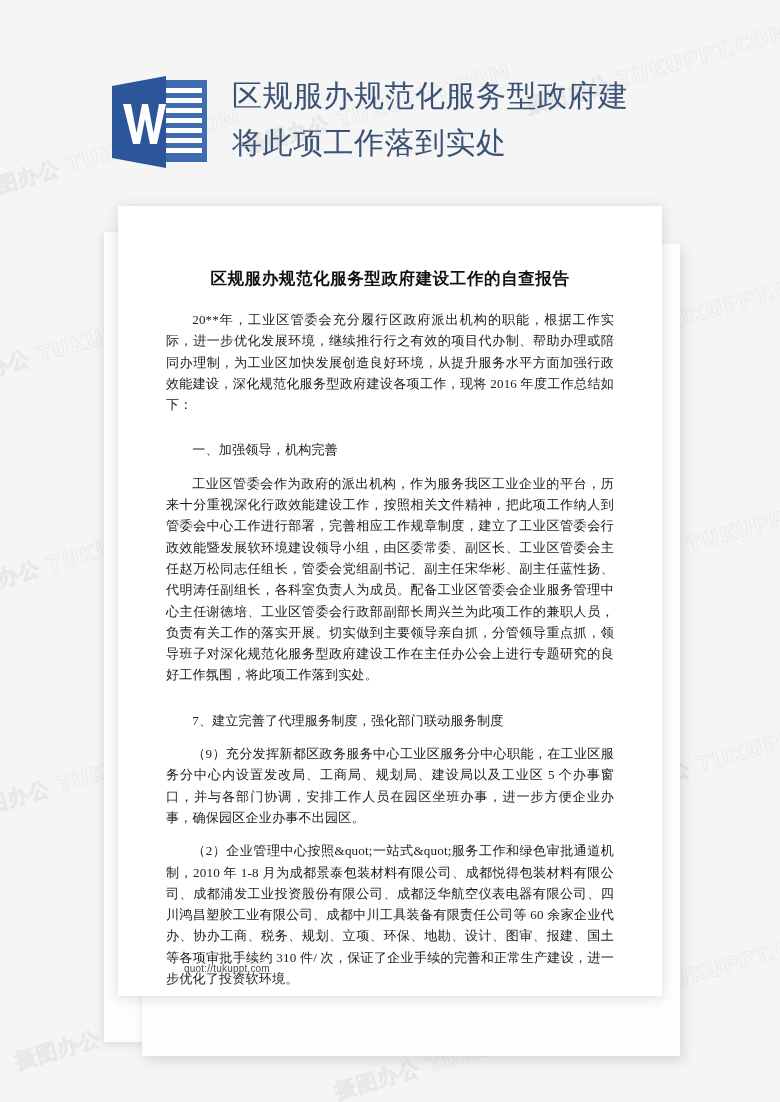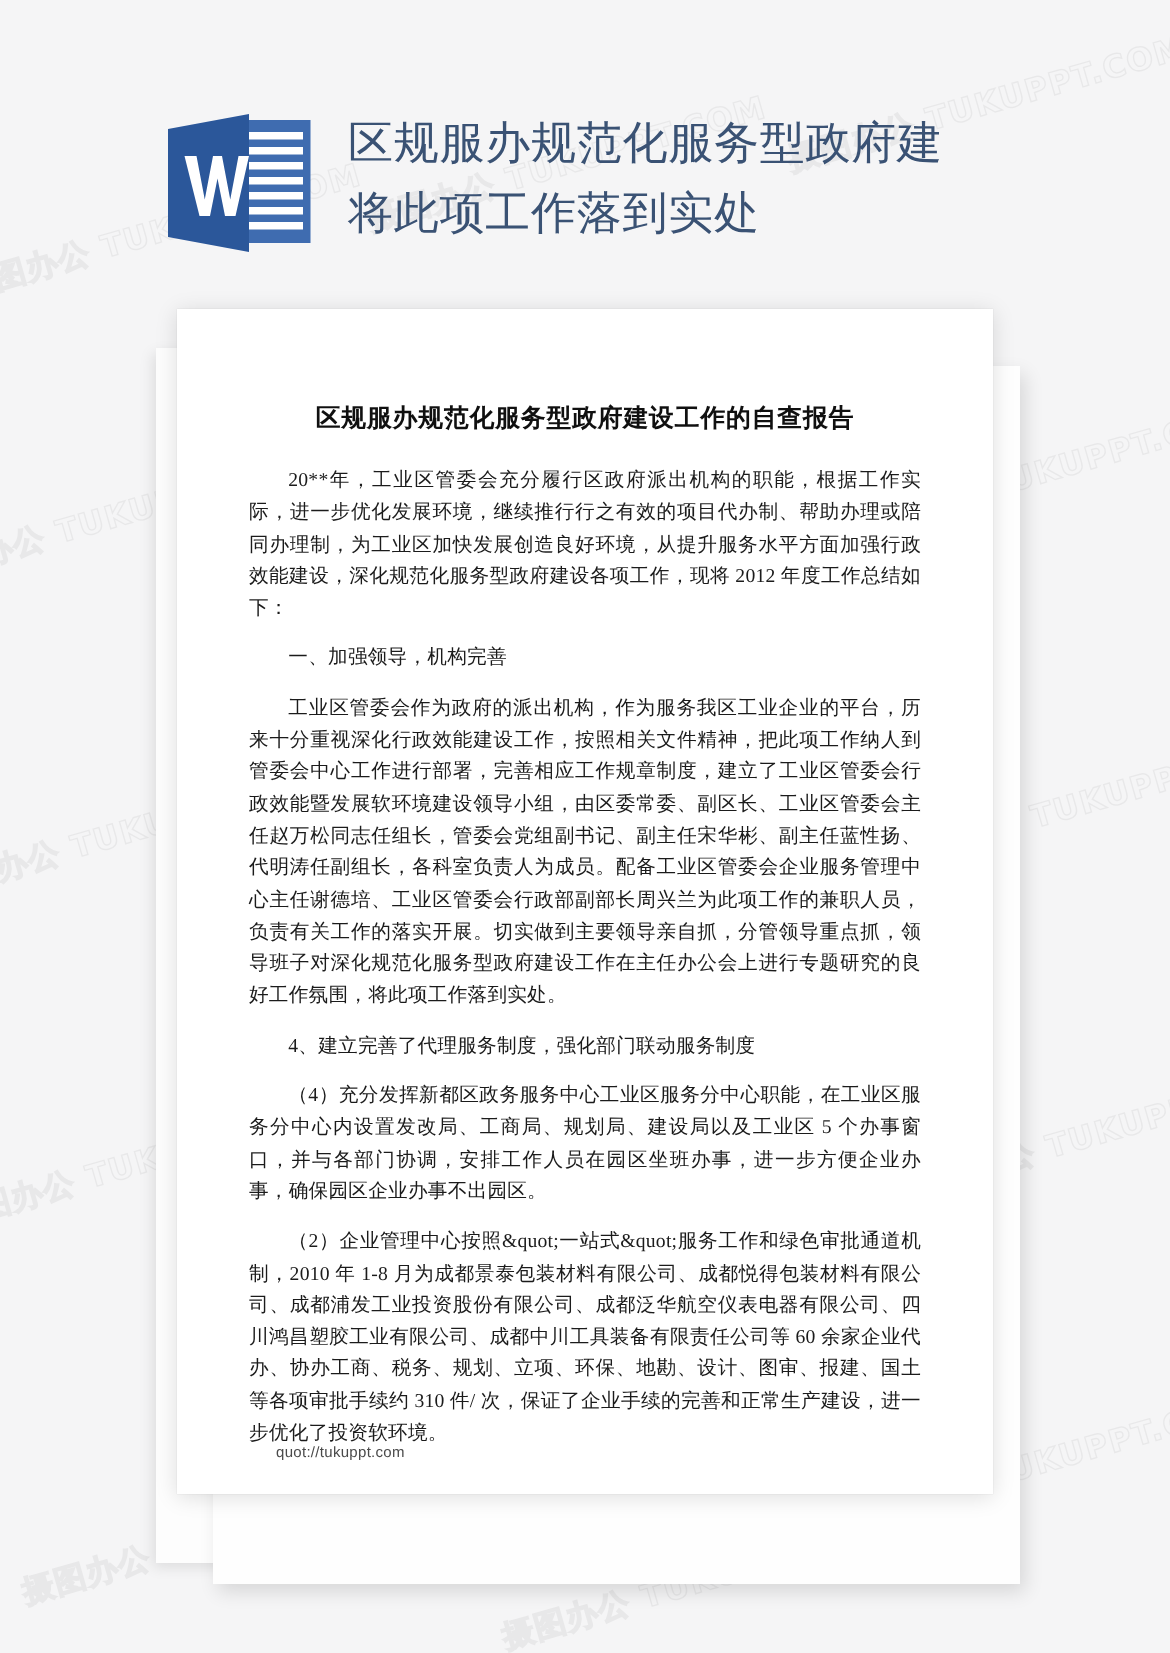--- a/index.html
+++ b/index.html
@@ -143,20 +143,21 @@
     margin: 0 0 12px 0;
     font-size: 13.1px;
     line-height: 21.3px;
     text-align: justify;
     text-indent: 2em;
     letter-spacing: 0.15px;
     color: #1b1b1b;
   }
   p.para.heading-lv1 {
     text-indent: 2em;
+    margin-top: 24px;
   }
   .docfooter {
     position: absolute;
     left: 66px;
     bottom: 22px;
     font-family: "Liberation Sans", "DejaVu Sans", sans-serif;
     font-size: 10px;
     color: #4a4a4a;
     letter-spacing: 0.2px;
   }
@@ -210,23 +211,23 @@
   <div class="sheet sheet-back-left"></div>
   <div class="sheet sheet-back-bottom"></div>
   <div class="sheet sheet-main"></div>
 </div>
 
 <div class="doc-body">
   <div class="doc-inner">
 
     <div class="doc-title">区规服办规范化服务型政府建设工作的自查报告</div>
 
-    <p class="para">20**年，工业区管委会充分履行区政府派出机构的职能，根据工作实际，进一步优化发展环境，继续推行行之有效的项目代办制、帮助办理或陪同办理制，为工业区加快发展创造良好环境，从提升服务水平方面加强行政效能建设，深化规范化服务型政府建设各项工作，现将 2012 年度工作总结如下：</p>
+    <p class="para">20**年，工业区管委会充分履行区政府派出机构的职能，根据工作实际，进一步优化发展环境，继续推行行之有效的项目代办制、帮助办理或陪同办理制，为工业区加快发展创造良好环境，从提升服务水平方面加强行政效能建设，深化规范化服务型政府建设各项工作，现将 2016 年度工作总结如下：</p>
     <p class="para heading-lv1">一、加强领导，机构完善</p>
     <p class="para">工业区管委会作为政府的派出机构，作为服务我区工业企业的平台，历来十分重视深化行政效能建设工作，按照相关文件精神，把此项工作纳人到管委会中心工作进行部署，完善相应工作规章制度，建立了工业区管委会行政效能暨发展软环境建设领导小组，由区委常委、副区长、工业区管委会主任赵万松同志任组长，管委会党组副书记、副主任宋华彬、副主任蓝性扬、代明涛任副组长，各科室负责人为成员。配备工业区管委会企业服务管理中心主任谢德培、工业区管委会行政部副部长周兴兰为此项工作的兼职人员，负责有关工作的落实开展。切实做到主要领导亲自抓，分管领导重点抓，领导班子对深化规范化服务型政府建设工作在主任办公会上进行专题研究的良好工作氛围，将此项工作落到实处。</p>
-    <p class="para heading-lv1">4、建立完善了代理服务制度，强化部门联动服务制度</p>
-    <p class="para">（4）充分发挥新都区政务服务中心工业区服务分中心职能，在工业区服务分中心内设置发改局、工商局、规划局、建设局以及工业区 5 个办事窗口，并与各部门协调，安排工作人员在园区坐班办事，进一步方便企业办事，确保园区企业办事不出园区。</p>
+    <p class="para heading-lv1">7、建立完善了代理服务制度，强化部门联动服务制度</p>
+    <p class="para">（9）充分发挥新都区政务服务中心工业区服务分中心职能，在工业区服务分中心内设置发改局、工商局、规划局、建设局以及工业区 5 个办事窗口，并与各部门协调，安排工作人员在园区坐班办事，进一步方便企业办事，确保园区企业办事不出园区。</p>
     <p class="para">（2）企业管理中心按照&amp;quot;一站式&amp;quot;服务工作和绿色审批通道机制，2010 年 1-8 月为成都景泰包装材料有限公司、成都悦得包装材料有限公司、成都浦发工业投资股份有限公司、成都泛华航空仪表电器有限公司、四川鸿昌塑胶工业有限公司、成都中川工具装备有限责任公司等 60 余家企业代办、协办工商、税务、规划、立项、环保、地勘、设计、图审、报建、国土等各项审批手续约 310 件/ 次，保证了企业手续的完善和正常生产建设，进一步优化了投资软环境。</p>
 
   </div>
 
   <div class="docfooter">quot://tukuppt.com</div>
 </div>
 
 </body></html>

